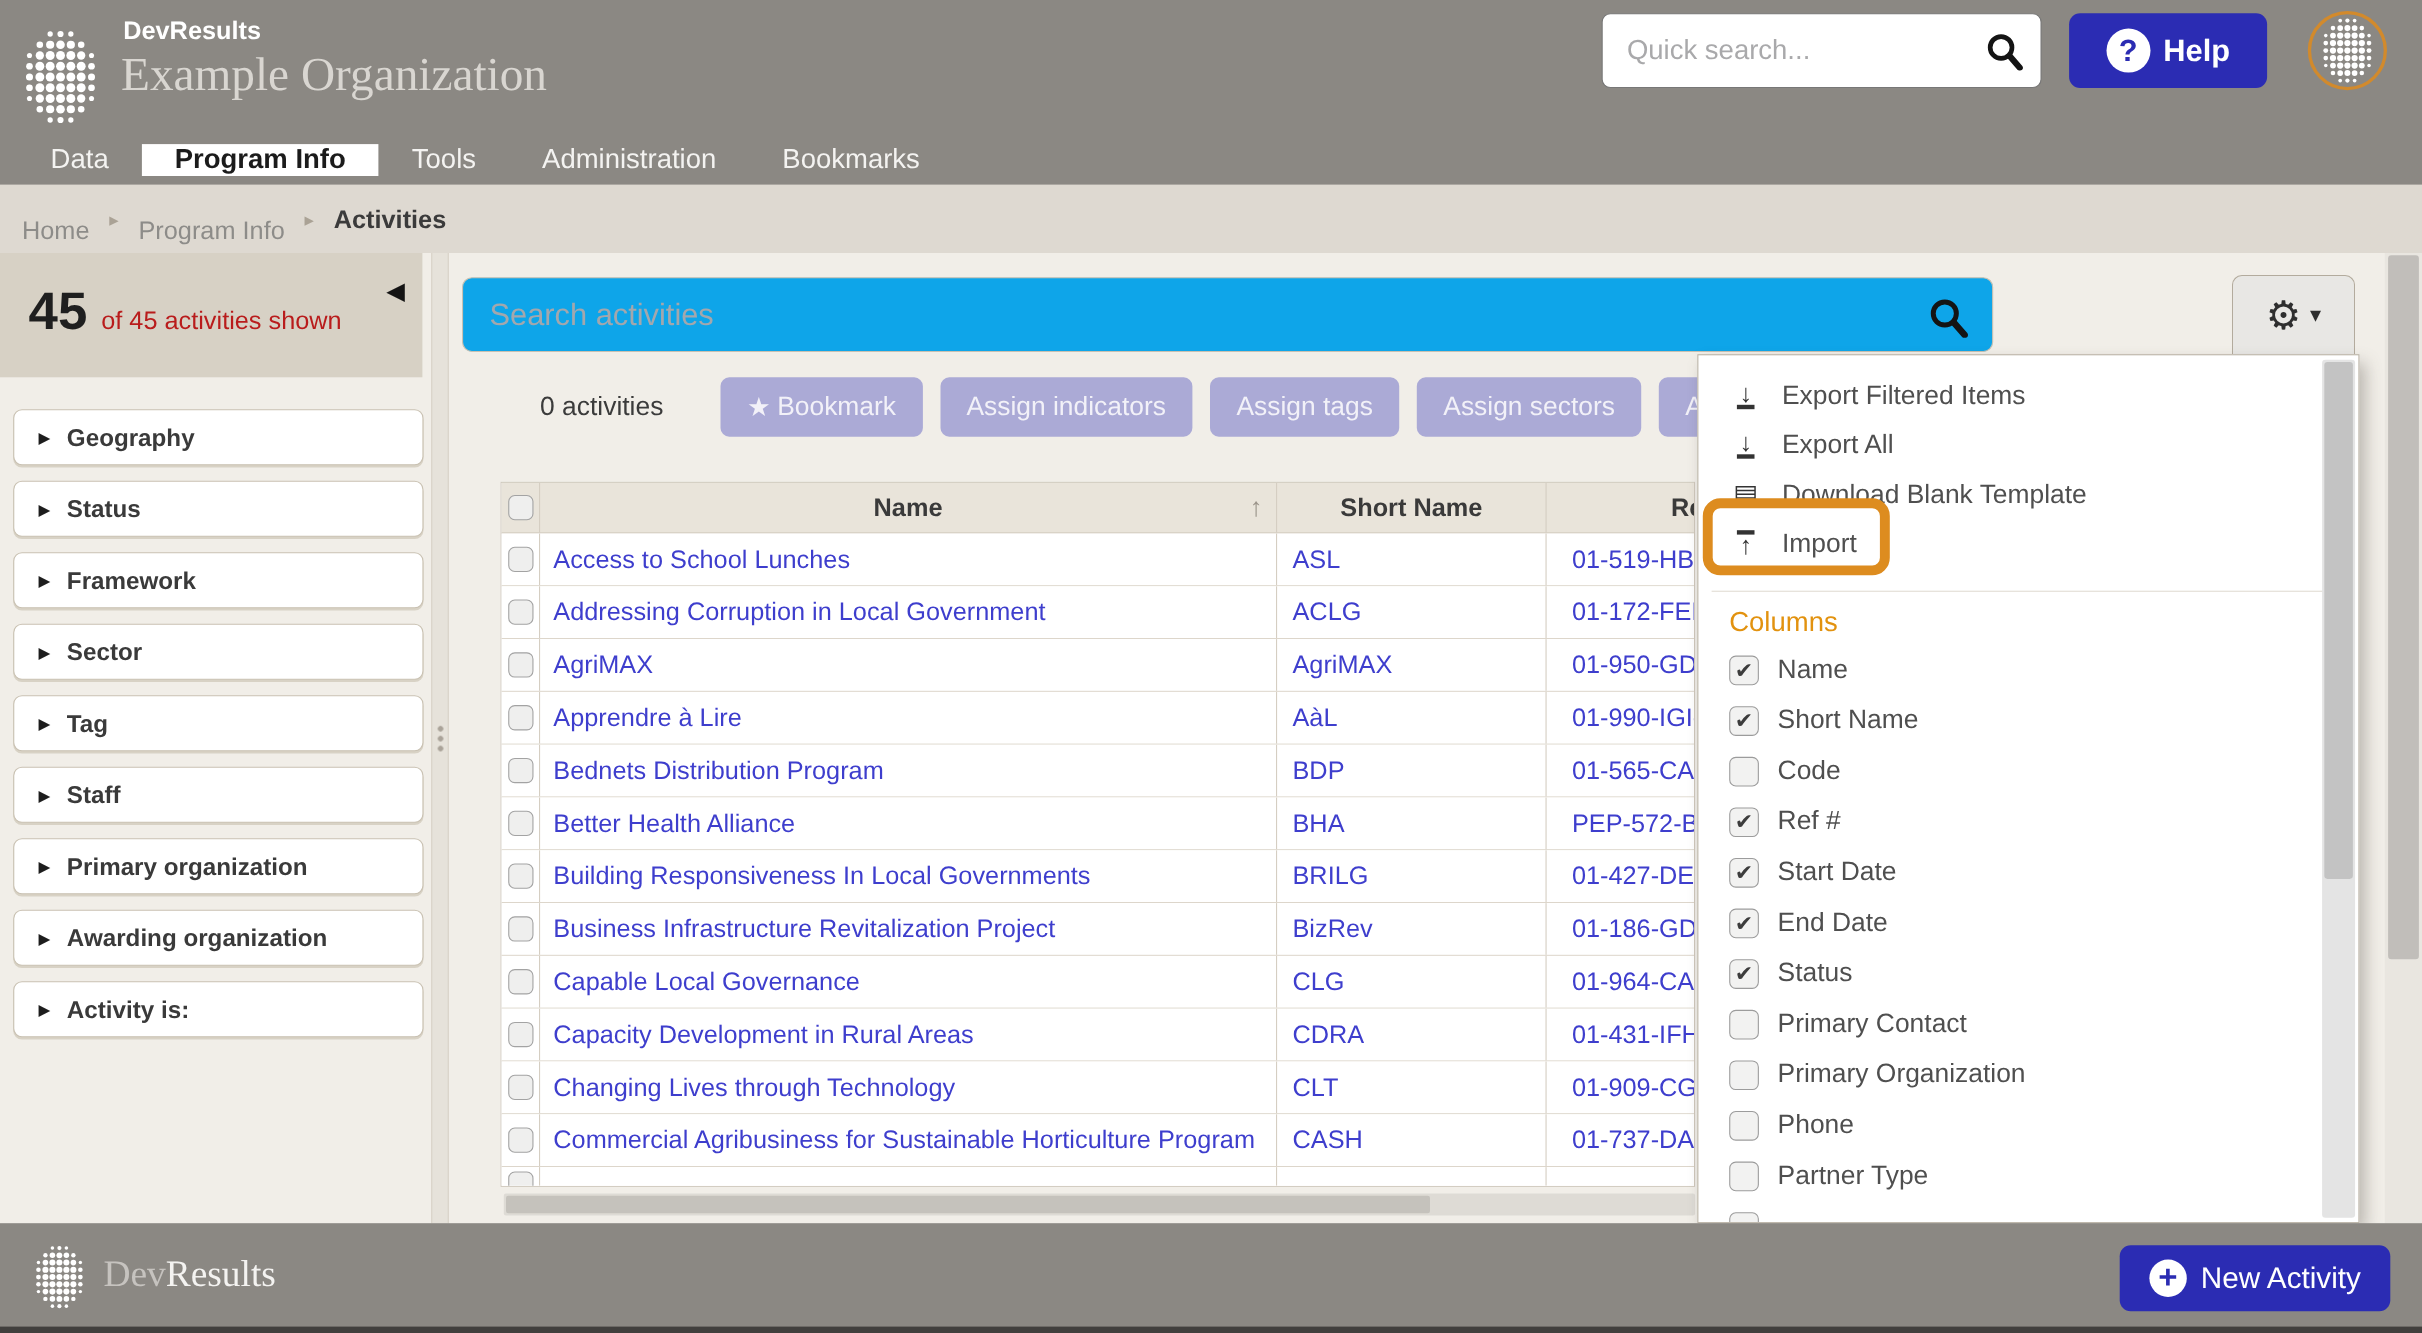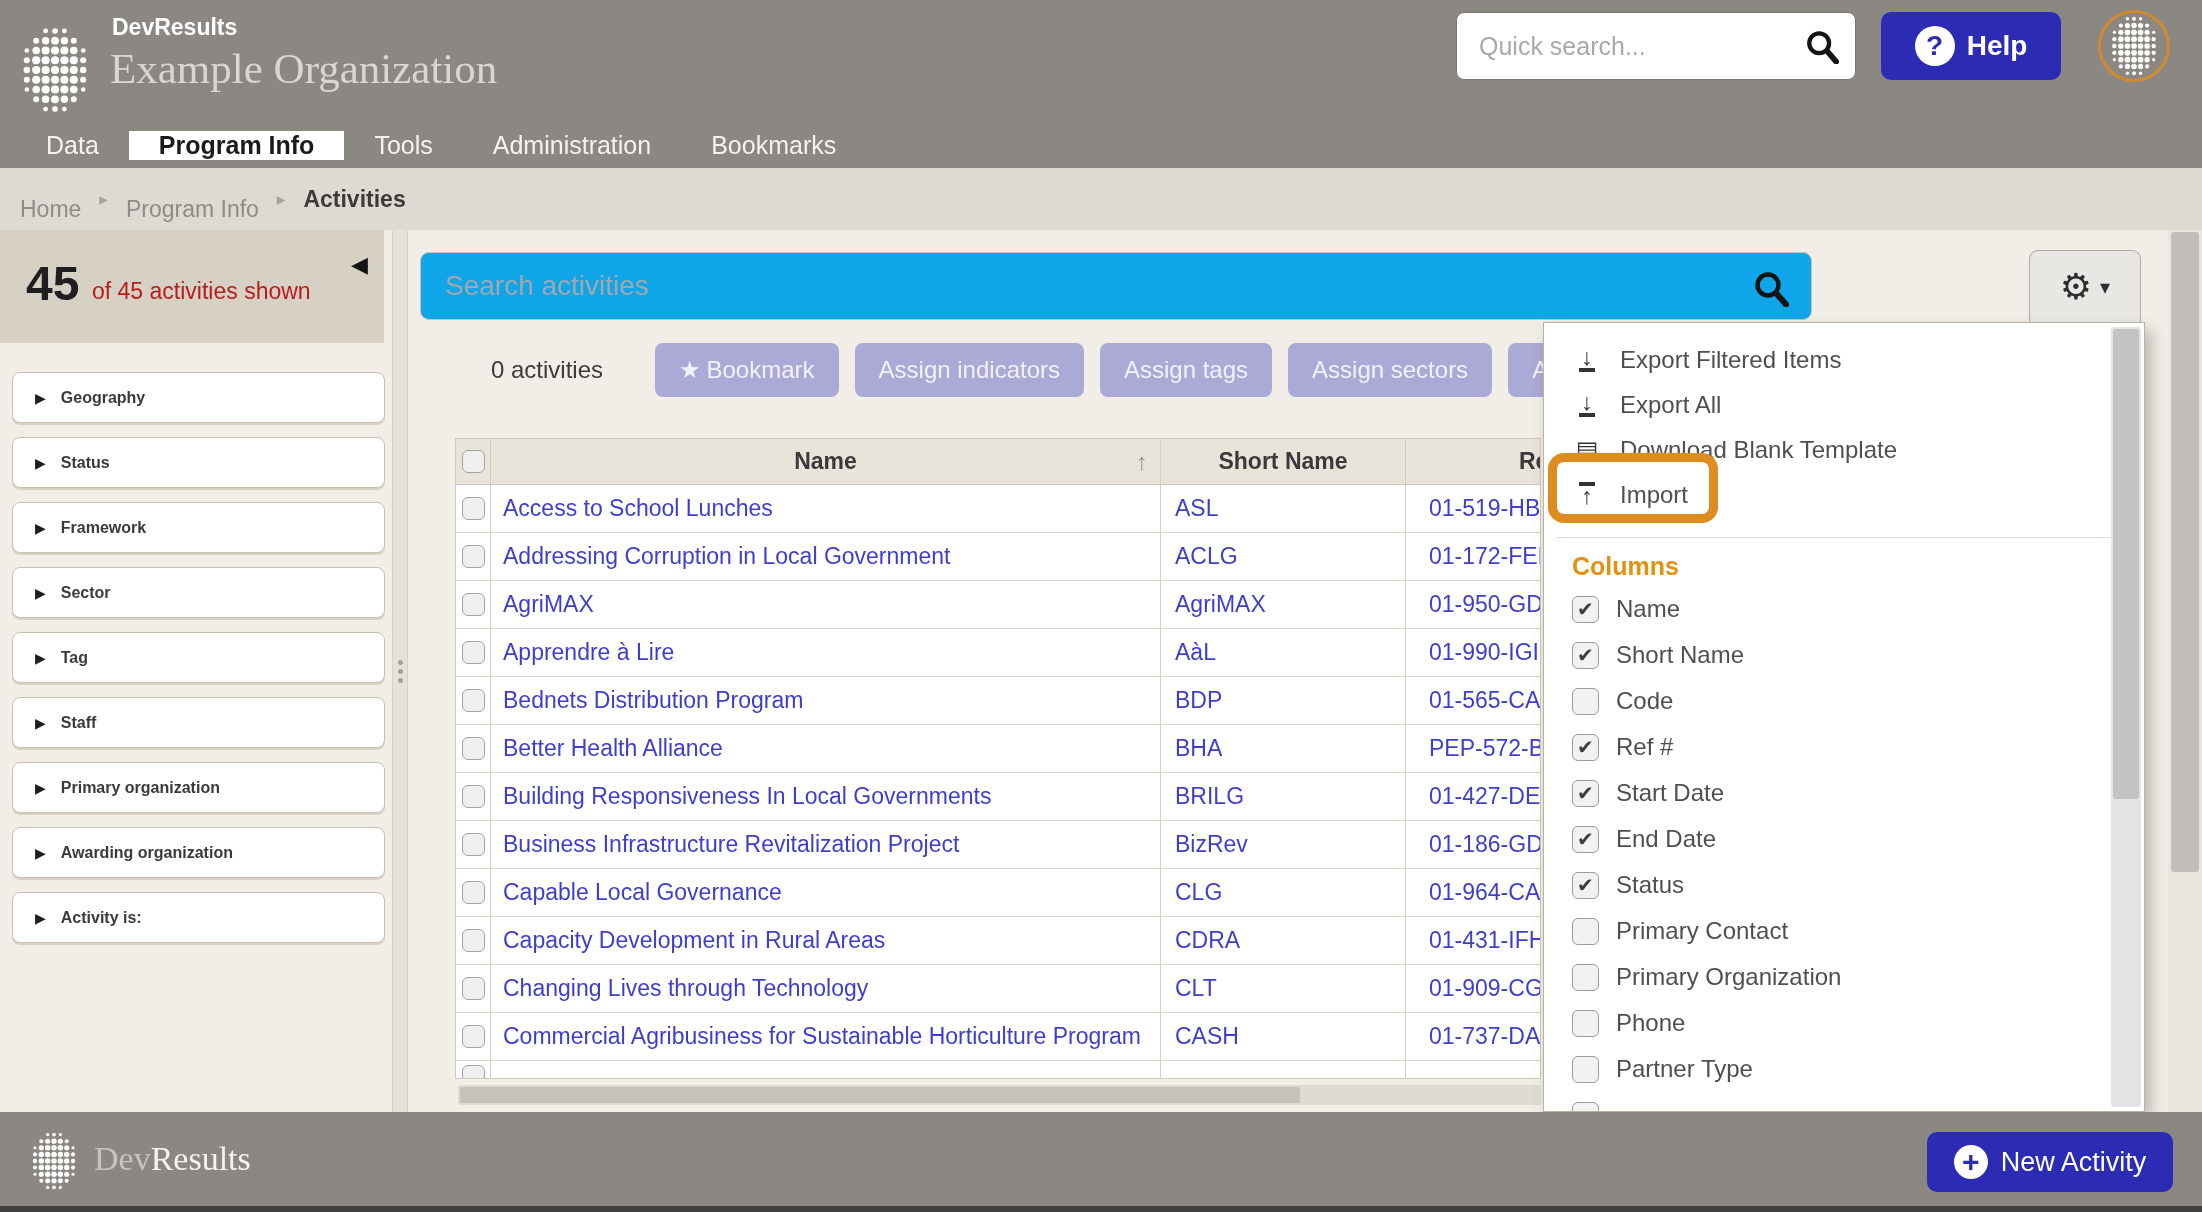--- a/index.html
+++ b/index.html
@@ -32,21 +32,21 @@
   .crumb-sep{color:#aaa295;font-size:17px;}
   .crumb-current{color:#3b3b3b;font-size:23px;font-weight:bold;}
   
   .sidebar-count{position:absolute;left:0;top:230px;width:384px;height:113px;background:var(--panel-beige,#d7d1c5);}
   .count-number{position:absolute;left:26px;top:26px;font-size:48px;font-weight:bold;color:#1f1f1f;}
   .count-suffix{position:absolute;left:92px;top:48px;font-size:23px;color:#b91c1c;}
   .collapse-icon{position:absolute;right:16px;top:22px;font-size:22px;color:#141414;cursor:pointer;}
   .filters{position:absolute;left:12px;top:372px;width:373px;}
   .filter-box{height:51px;margin-bottom:14px;background:#fff;border:1px solid var(--box-border,#c9c1b2);border-radius:8px;box-shadow:0 2px 0 #d8d2c5;display:flex;align-items:center;padding-left:22px;gap:15px;cursor:pointer;}
   .filter-caret{font-size:14px;color:#1d1d1d;}
-  .filter-label{font-size:16px;font-weight:bold;color:#3a3a3a;}
+  .filter-label{font-size:22px;font-weight:bold;color:#3a3a3a;}
   .resize-handle{position:absolute;left:392px;top:230px;width:16px;height:882px;background:#e6e2da;border-left:1px solid #d8d2c6;border-right:1px solid #d8d2c6;cursor:col-resize;}
   .resize-dots{position:absolute;left:3px;top:428px;width:9px;height:28px;background-image:radial-gradient(#aaa399 2.2px, transparent 2.8px);background-size:9px 9px;}
   
   .activity-search{position:absolute;left:420px;top:252px;width:1392px;height:68px;background:#0ea5e9;border:1px solid var(--box-border,#c9c1b2);border-radius:9px;}
   .activity-search input{position:absolute;left:24px;top:0;width:1480px;height:66px;border:none;outline:none;font-size:28px;color:#333;background:transparent;font-family:"Liberation Sans",sans-serif;}
   .activity-search input::placeholder{color:#a3a7ad;}
   .as-icon{position:absolute;right:22px;top:16px;}
   .gear-button{position:absolute;left:2029px;top:250px;width:112px;height:72px;background:#e8e7e4;border:1px solid #b3ab9d;border-bottom:none;border-radius:9px 9px 0 0;display:flex;align-items:center;justify-content:center;gap:8px;cursor:pointer;}
   .gear-glyph{font-size:36px;color:#2e2e2e;line-height:1;}
   .gear-caret{font-size:20px;color:#2e2e2e;}
@@ -75,21 +75,21 @@
   
   .dropdown-panel{position:absolute;left:1543px;top:322px;width:602px;height:790px;background:#fff;border:1px solid #b9b1a3;box-shadow:6px 8px 14px rgba(80,75,65,.35);z-index:20;overflow:hidden;}
   .panel-inner{padding-top:14px;}
   .menu-action{height:45px;display:flex;align-items:center;padding-left:28px;gap:18px;cursor:pointer;}
   .menu-action-label{font-size:24px;color:#4f4f4f;}
   .mi{width:30px;display:flex;justify-content:center;color:#333;}
   .icon-download{font-size:23px;font-weight:bold;border-bottom:4px solid #333;line-height:.95;padding:0 2px;}
   .icon-upload{font-size:23px;font-weight:bold;border-top:4px solid #333;line-height:.95;padding:0 2px;}
   .icon-file{font-size:24px;}
   .menu-divider{margin:20px 12px 8px 12px;border-top:1px solid #e2ddd4;}
-  .columns-title{height:40px;display:flex;align-items:center;padding-left:28px;font-size:25px;font-weight:bold;color:var(--columns-orange,#e2920f);}
+  .columns-title{height:40px;display:flex;align-items:center;padding-left:28px;font-size:25px;font-weight:normal;color:var(--columns-orange,#e2920f);}
   .menu-column{height:46px;display:flex;align-items:center;padding-left:28px;gap:17px;cursor:pointer;}
   .menu-checkbox{width:27px;height:27px;border:1px solid #9c9c9c;border-radius:6px;background:#f2f2f1;display:flex;align-items:center;justify-content:center;font-size:20px;color:#3d3d3d;}
   .menu-column-label{font-size:24px;color:#4f4f4f;}
   .import-highlight{position:absolute;left:4px;top:130px;width:170px;height:70px;border:9px solid var(--accent-orange,#dd8c1f);border-radius:16px;pointer-events:none;z-index:5;}
   .panel-scrollbar{position:absolute;right:3px;top:4px;width:30px;height:780px;background:#e4e4e4;border-radius:3px;}
   .panel-thumb{position:absolute;left:2px;top:2px;width:26px;height:470px;background:#c3c3c3;border-radius:3px;}
   
   .page-scrollbar{position:absolute;left:2168px;top:230px;width:34px;height:882px;background:#e9e6e0;}
   .page-thumb{position:absolute;left:3px;top:2px;width:28px;height:640px;background:#c1beba;border-radius:3px;}
   

